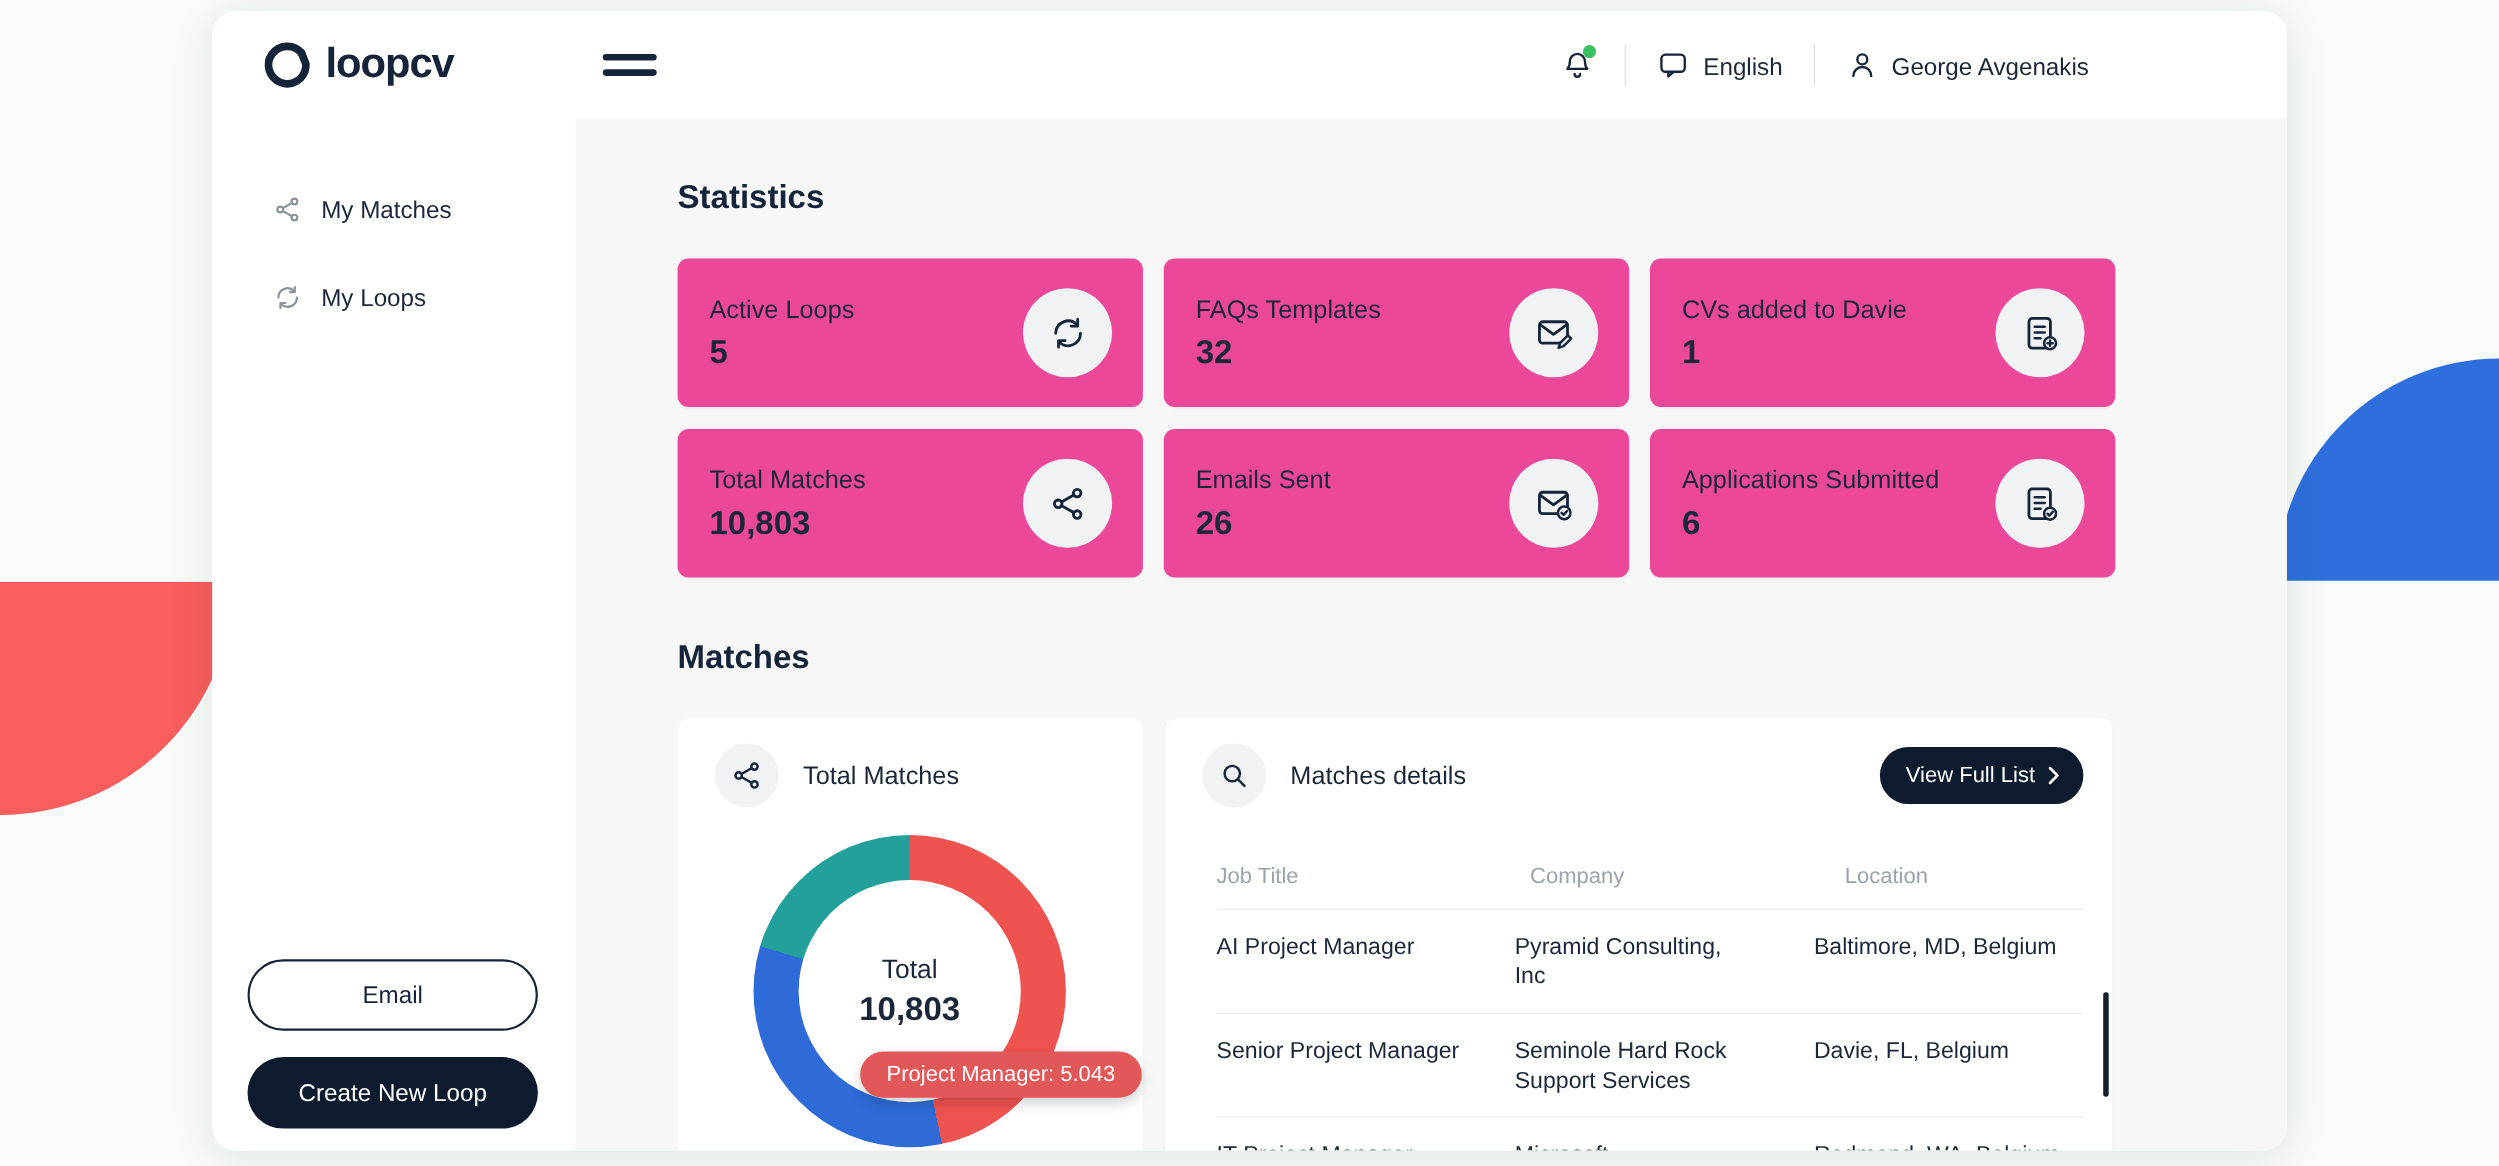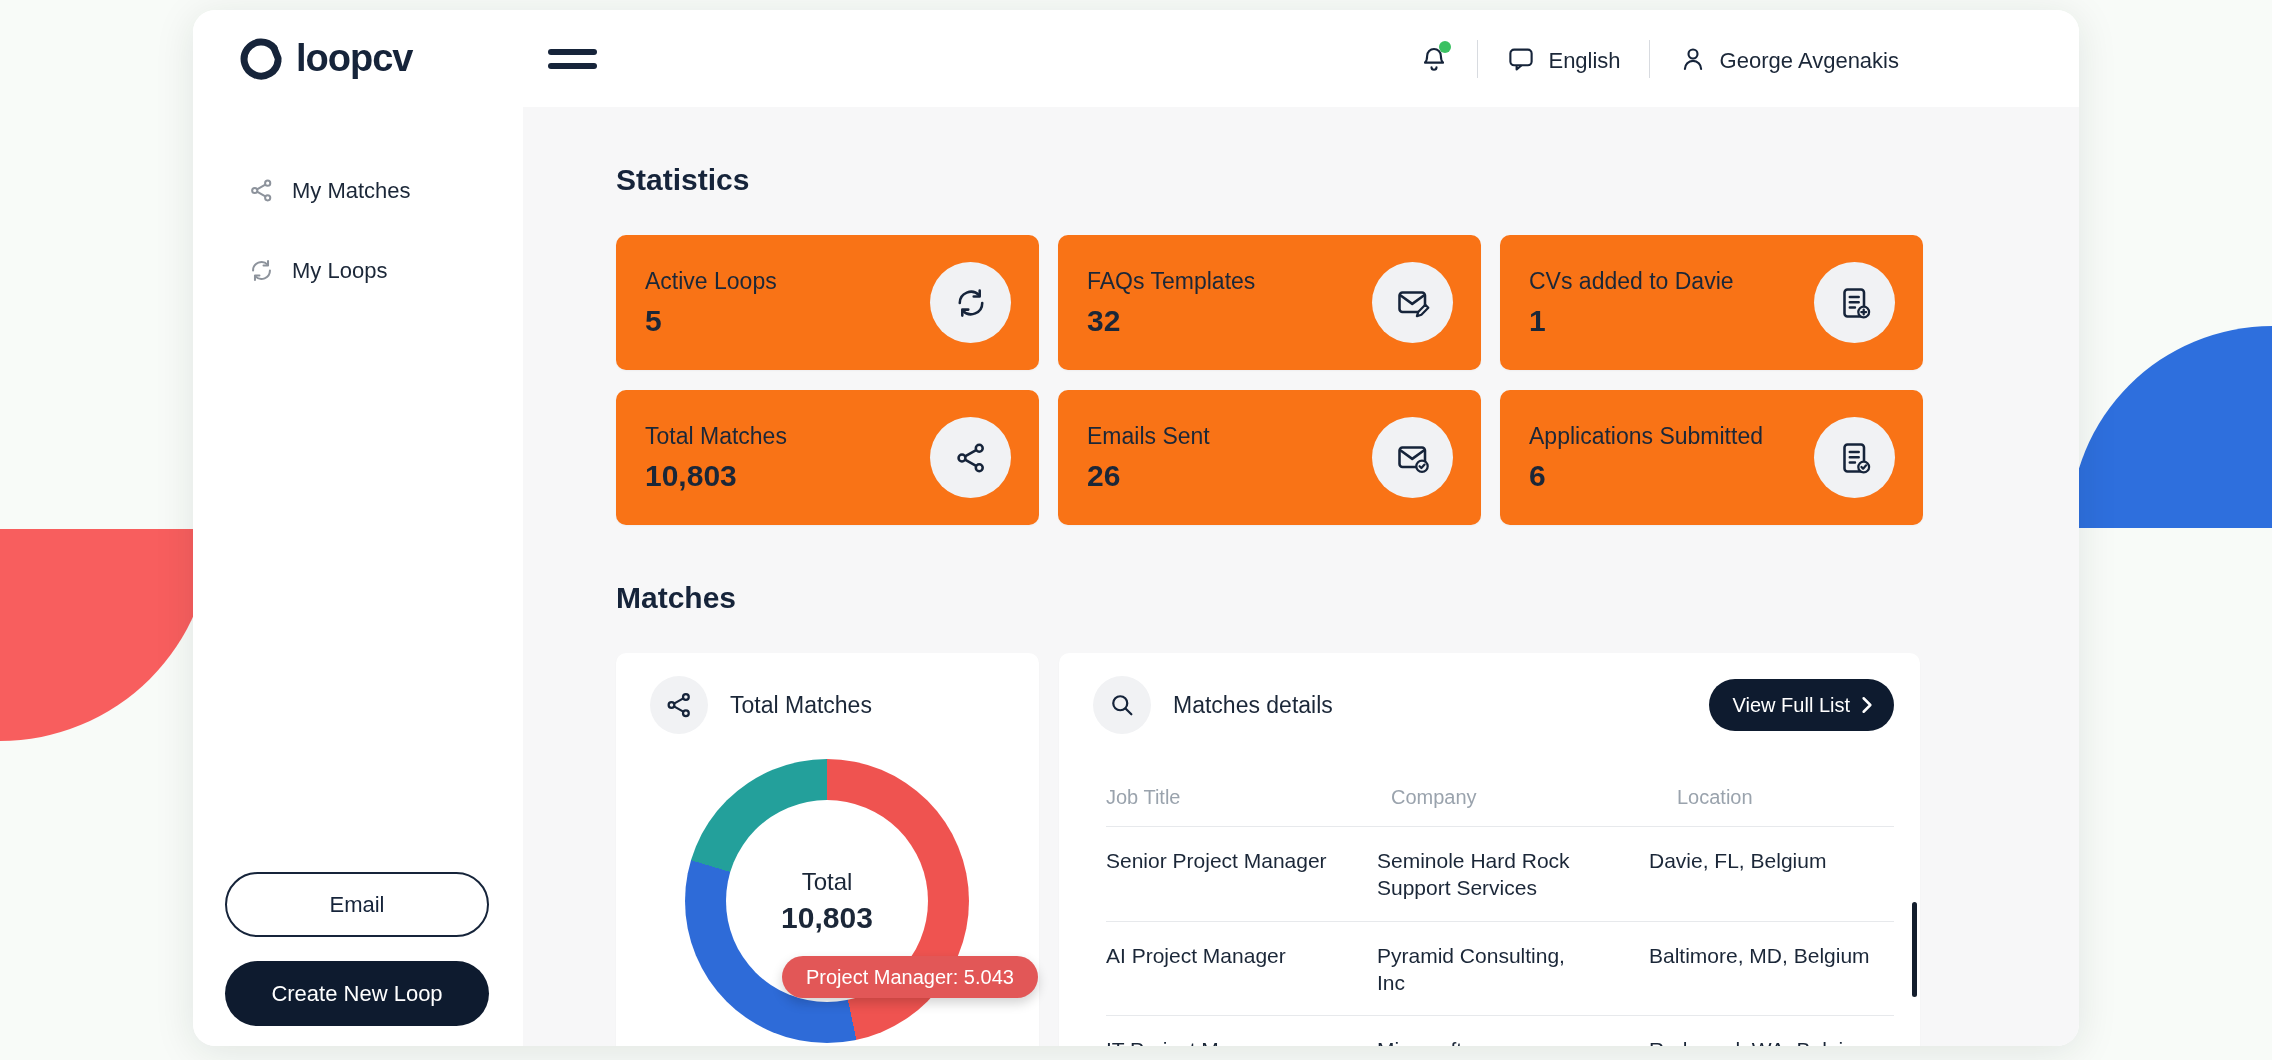--- a/index.html
+++ b/index.html
@@ -41,21 +41,21 @@
               display:flex; align-items:center; justify-content:center; font-size:22px; cursor:pointer;
               font-family:inherit; }
   .faq-btn { top:765px; background:#fff; border:2px solid #16243a; color:#16243a; }
   .create-btn { top:854px; background:#0e1b2f; border:none; color:#fff; }
 
   
   .main { flex:1; background:#f7f7f8; padding:0 156px 0 93px; overflow:hidden; }
   .section-h { font-size:30px; font-weight:700; color:#16243a; margin:56px 0 38px; }
 
   .stat-grid { display:grid; grid-template-columns:repeat(3,423px); gap:20px 19px; }
-  .stat-card { position:relative; width:423px; height:135px; background:#f97316; border-radius:10px;
+  .stat-card { position:relative; width:423px; height:135px; background:#ec4899; border-radius:10px;
                padding:33px 0 0 29px; box-shadow:0 1px 2px rgba(16,24,40,0.04); }
   .stat-label { font-size:23px; color:#1b2738; }
   .stat-value { font-size:30px; font-weight:700; margin-top:9px; }
   .icon-chip { position:absolute; right:28px; top:27px; width:81px; height:81px; border-radius:50%;
                background:#f1f2f4; display:flex; align-items:center; justify-content:center; }
 
   .matches-row { display:flex; gap:20px; margin-top:38px; }
   .panel { background:#fff; border-radius:10px; box-shadow:0 1px 2px rgba(16,24,40,0.04); position:relative; }
   .panel-head { display:flex; align-items:center; gap:22px; padding:23px 26px 0 34px; }
   .head-chip { width:58px; height:58px; border-radius:50%; background:#f1f2f4; flex:0 0 58px;
@@ -299,29 +299,29 @@
             </div>
 
             <div class="table">
               <div class="trow thead">
                 <span>Job Title</span>
                 <span>Company</span>
                 <span>Location</span>
               </div>
 
               <div class="trow tdata">
+                <span>AI Project Manager</span>
+                <span class="cell-company">Pyramid Consulting, Inc</span>
+                <span>Baltimore, MD, Belgium</span>
+              </div>
+
+              <div class="trow tdata">
                 <span>Senior Project Manager</span>
                 <span class="cell-company">Seminole Hard Rock Support Services</span>
                 <span>Davie, FL, Belgium</span>
-              </div>
-
-              <div class="trow tdata">
-                <span>AI Project Manager</span>
-                <span class="cell-company">Pyramid Consulting, Inc</span>
-                <span>Baltimore, MD, Belgium</span>
               </div>
 
               <div class="trow tdata">
                 <span>IT Project Manager</span>
                 <span class="cell-company">Microsoft</span>
                 <span>Redmond, WA, Belgium</span>
               </div>
             </div>
 
             <div class="scroll-thumb"></div>

